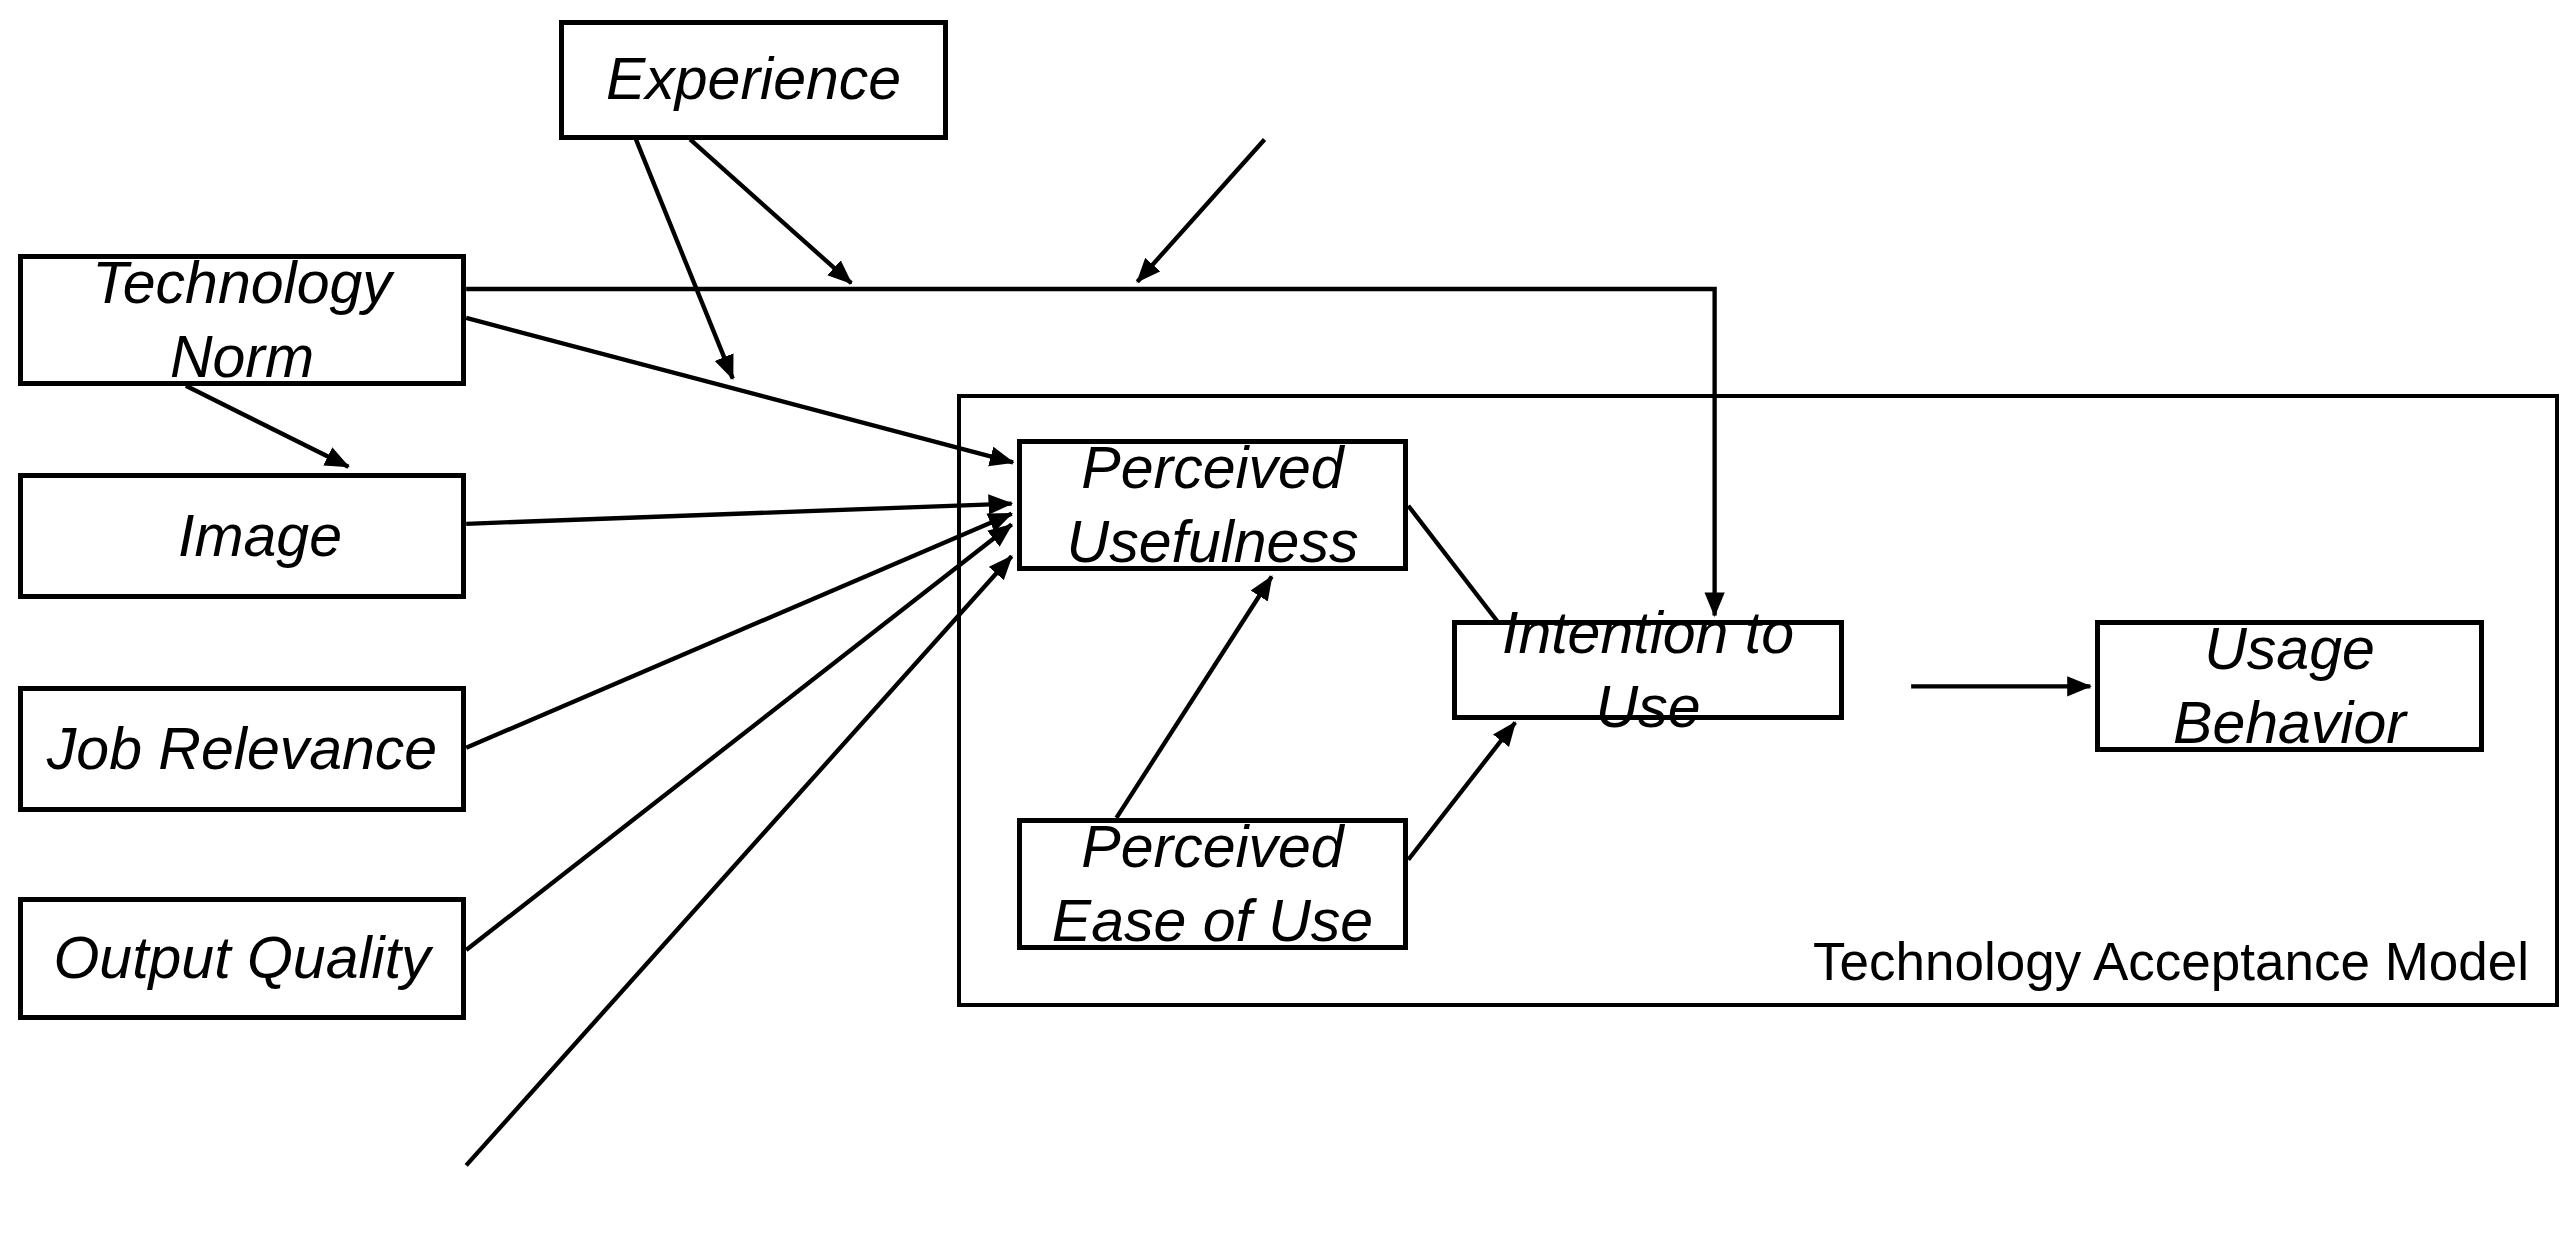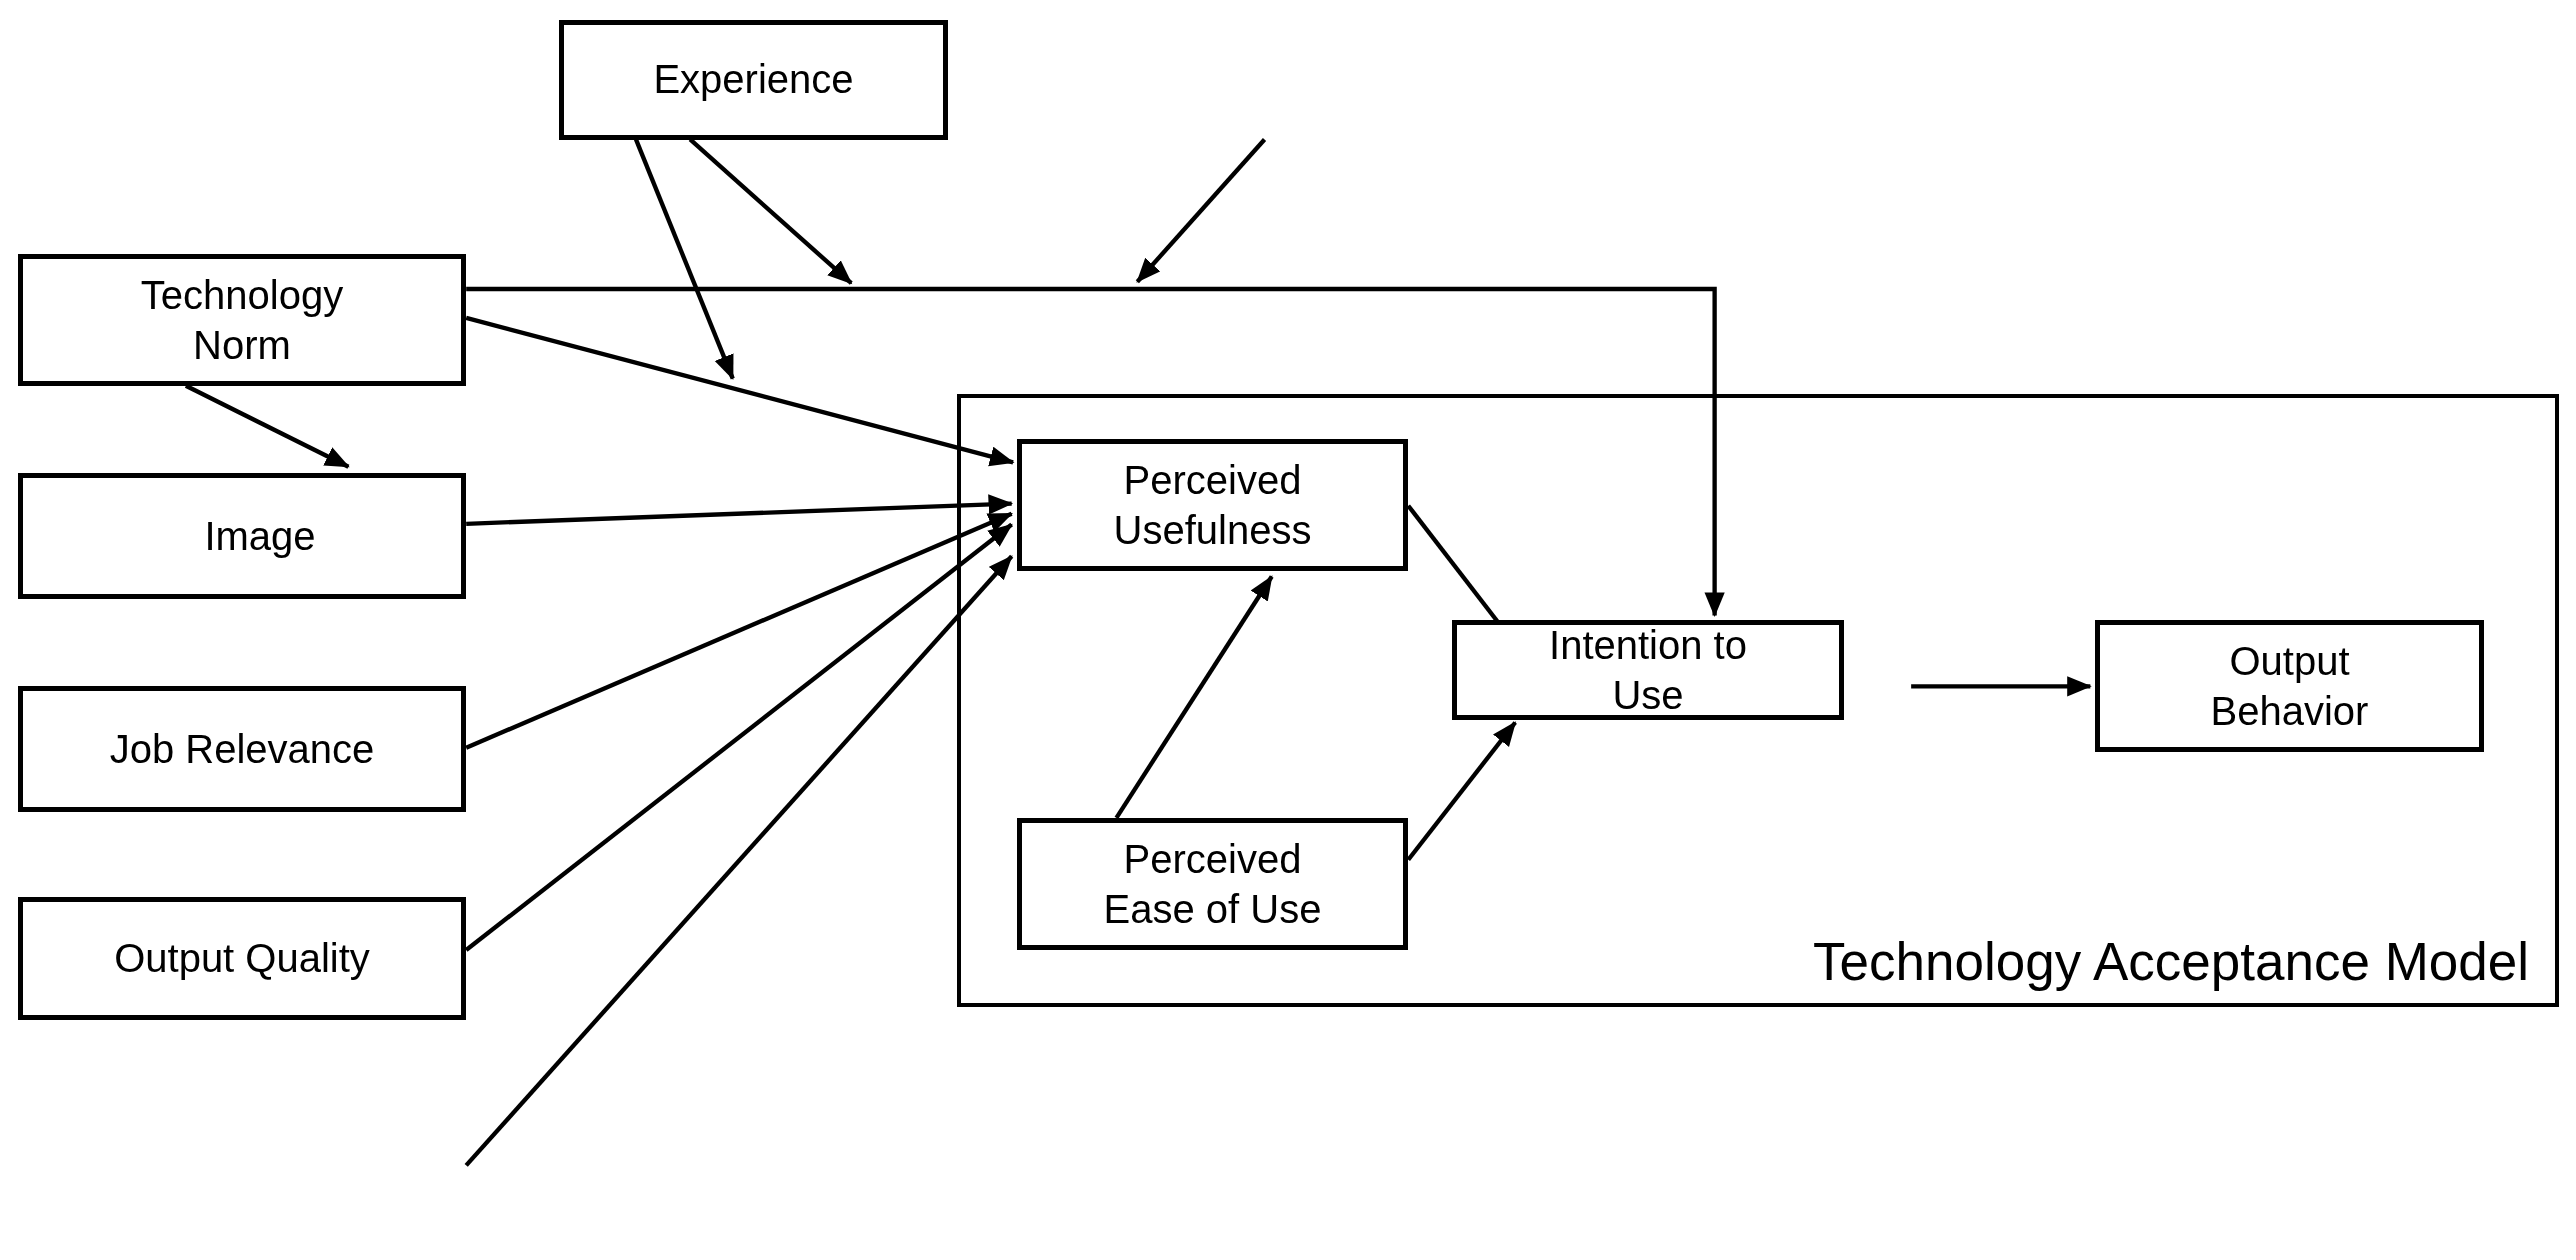--- a/index.html
+++ b/index.html
@@ -37,23 +37,24 @@
   .node {
     position: absolute;
     display: flex;
     align-items: center;
     justify-content: center;
     text-align: center;
     border: 5px solid #000000;
     box-sizing: border-box;
     background: #ffffff;
     color: #000000;
-    font-size: 40px;
+    font-size: 59px;
     line-height: 1.26;
     z-index: 3;
+    font-style: italic;
   }
   .node span {
     white-space: pre-line;
     display: block;
     width: 100%;
   }
   .n-experience            { left: 559px;  top: 19.5px;   width: 389px; height: 120px; }
   .n-voluntariness         { left: 1108px; top: 19.5px;   width: 391px; height: 120px; }
   .n-subjective-norm       { left: 18px;   top: 254px;  width: 448px; height: 132px; }
   .n-image                 { left: 18px;   top: 473px;  width: 448px; height: 126px; padding-left: 36px; }
@@ -145,21 +146,21 @@
     <span>Perceived
 Usefulness</span>
   </div>
 
   <div class="node n-intention-to-use">
     <span>Intention to
 Use</span>
   </div>
 
   <div class="node n-usage-behavior">
-    <span>Output
+    <span>Usage
 Behavior</span>
   </div>
 
   <div class="node n-perceived-ease-of-use">
     <span>Perceived
 Ease of Use</span>
   </div>
 
   <div class="tam-label">Technology Acceptance Model</div>
 

